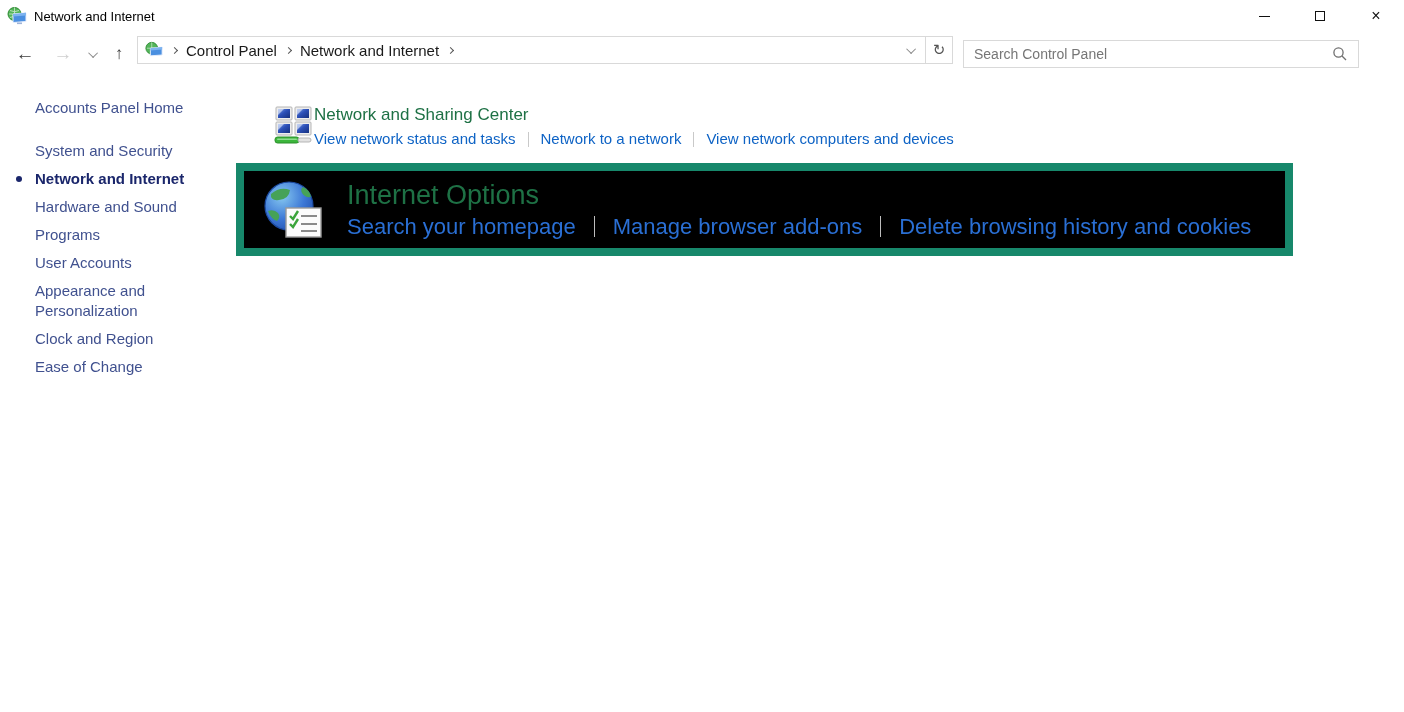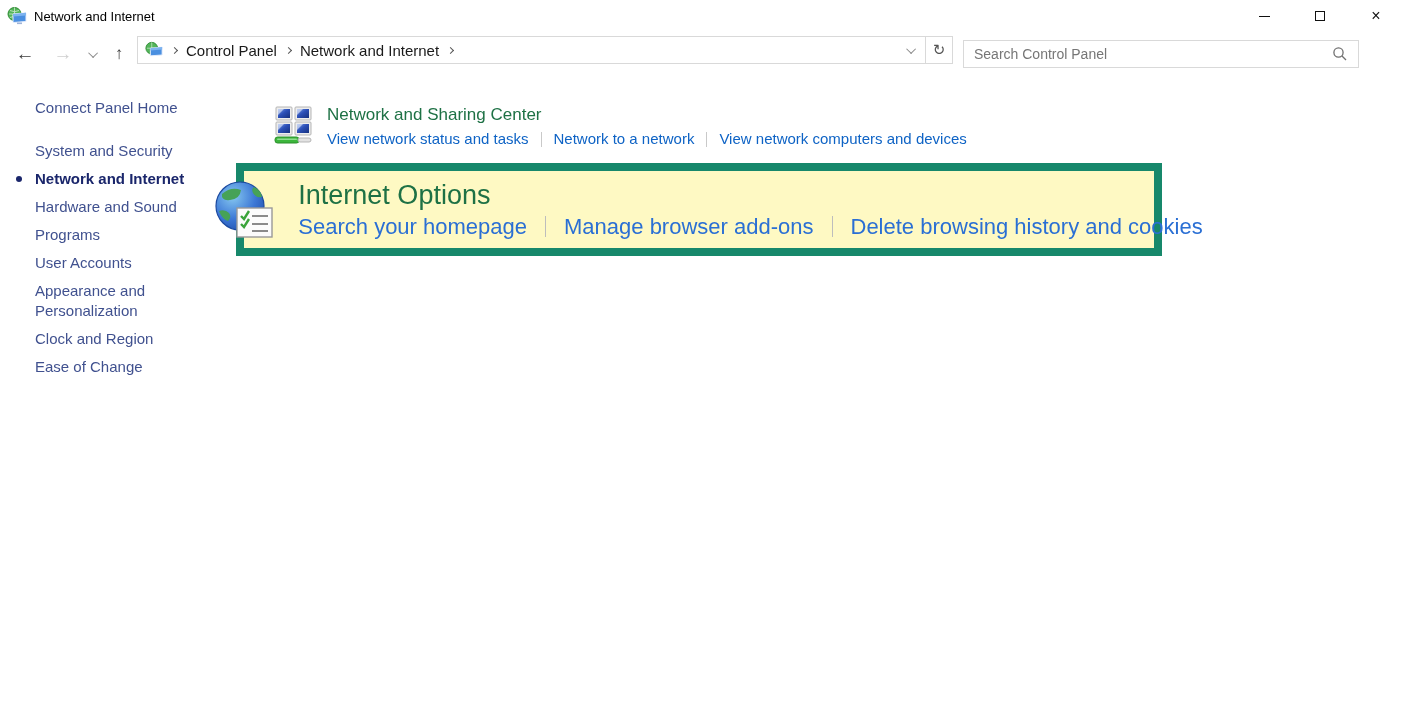--- a/index.html
+++ b/index.html
@@ -55,29 +55,29 @@
   .sidebar-home { margin:10px 0 0 35px; font-size:15px; line-height:16px; color:#40518f; cursor:default; }
   .sidebar-list { margin-top:25px; list-style:none; }
   .sidebar-item { position:relative; margin:6px 0 8px 35px; max-width:152px; font-size:15px; line-height:20px; color:#40518f; cursor:default; }
   .sidebar-item.active { font-weight:bold; color:#1a266b; }
   .active-bullet { position:absolute; left:-19px; top:7px; width:6px; height:6px; border-radius:50%; background:#1a266b; }
 
   
   .section { position:absolute; display:flex; }
   .nsc-section { left:274px; top:104px; }
   .nsc-icon { width:40px; height:42px; flex:0 0 auto; }
-  .section-text { margin-left:13px; }
+  .section-text { }
   .section-title { font-size:17px; line-height:21px; color:#1e7145; cursor:default; }
   .task-links { margin-top:5px; display:flex; align-items:flex-end; font-size:15px; }
   .task-link { color:#0e63c5; cursor:default; white-space:nowrap; }
   .task-sep { display:inline-block; width:1px; height:15px; background:#c9c9c9; margin:0 12px; }
 
   .highlight-box {
-    position:absolute; left:236px; top:163px; width:926px; height:93px;
-    border:8px solid #17886b; background:#fef9c3; display:flex; align-items:center;justify-content:center;
+    position:absolute; left:236px; top:163px; width:1057px; height:93px;
+    border:8px solid #17886b; background:#000000; display:flex; align-items:center;
   }
   .io-icon { width:60px; height:62px; margin-left:19px; flex:0 0 auto; }
   .io-text { margin-left:24px; }
   .io-title { font-size:27px; line-height:30px; color:#1e7145; cursor:default; }
   .io-links { margin-top:4px; display:flex; align-items:center; font-size:22px; }
   .io-link { color:#2a6fd4; cursor:default; white-space:nowrap; }
   .io-sep { display:inline-block; width:1px; height:21px; background:#bdbdbd; margin:0 18px; }
 </style>
 </head>
 <body>
@@ -134,21 +134,21 @@
   <div class="searchbox">
     <input class="search-input" type="text" placeholder="Search Control Panel" style="">
     <svg class="search-icon" viewBox="0 0 16 16">
       <circle cx="6.5" cy="6.5" r="4.6" fill="none" stroke="#6f6f6f" stroke-width="1.3"></circle>
       <line x1="10" y1="10" x2="14" y2="14" stroke="#6f6f6f" stroke-width="1.3"></line>
     </svg>
   </div>
 </div>
 
 <div class="sidebar">
-  <div class="sidebar-home">Connect Panel Home</div>
+  <div class="sidebar-home">Accounts Panel Home</div>
   <ul class="sidebar-list">
     <li class="sidebar-item">System and Security</li>
     <li class="sidebar-item active"><span class="active-bullet"></span><span>Network and Internet</span></li>
     <li class="sidebar-item">Hardware and Sound</li>
     <li class="sidebar-item">Programs</li>
     <li class="sidebar-item">User Accounts</li>
     <li class="sidebar-item">Appearance and Personalization</li>
     <li class="sidebar-item">Clock and Region</li>
     <li class="sidebar-item">Ease of Change</li>
   </ul>

